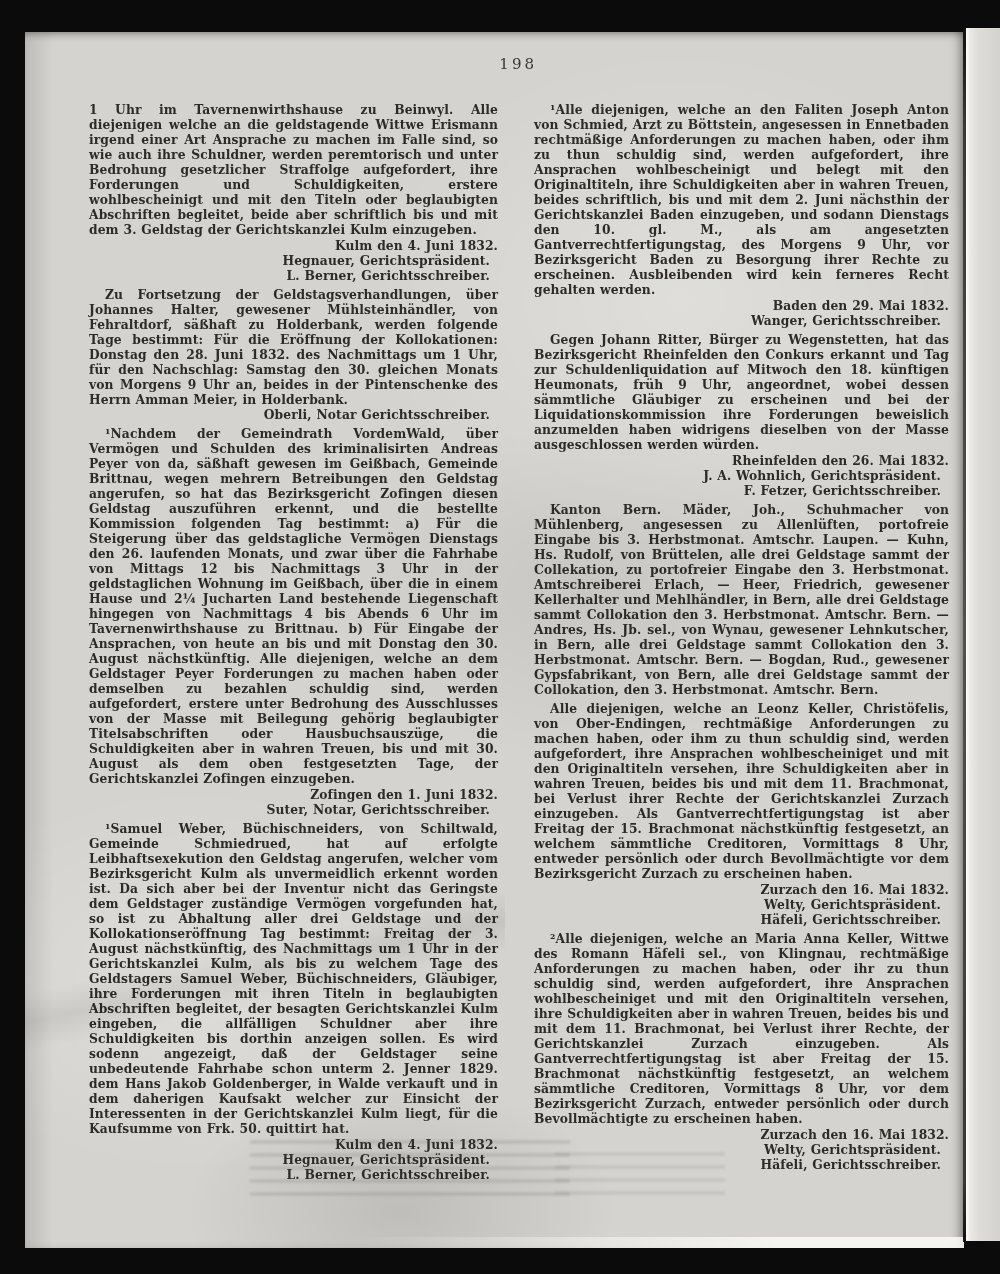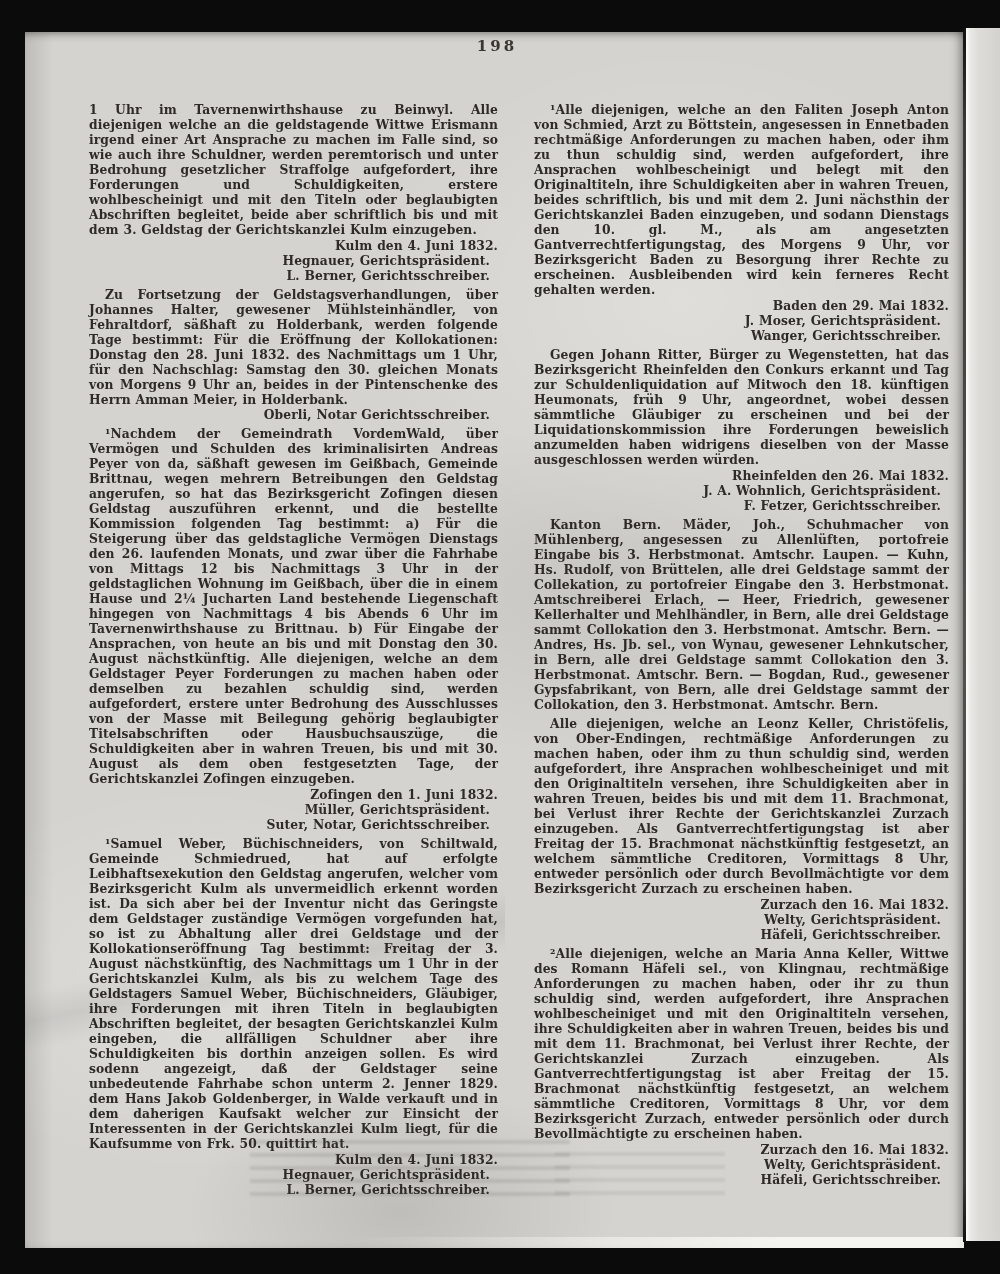--- a/index.html
+++ b/index.html
@@ -17,23 +17,23 @@
       radial-gradient(ellipse 420px 300px at 18% 78%, rgba(255,255,255,0.22), transparent 65%),
       radial-gradient(ellipse 520px 420px at 70% 22%, rgba(255,255,255,0.25), transparent 60%),
       radial-gradient(ellipse 380px 240px at 60% 46%, rgba(0,0,0,0.06), transparent 70%),
       radial-gradient(ellipse 300px 180px at 40% 97%, rgba(0,0,0,0.10), transparent 72%),
       linear-gradient(90deg, #bdbcb8 0px, #d4d3cf 28px, #d4d3cf 100%);
     background-color:#d2d1cd;
     box-shadow: inset -9px 0 12px -7px rgba(0,0,0,0.55), inset 0 8px 10px -7px rgba(0,0,0,0.4);
     color:#2e2b27;
   }
   .page-number {
-    position:absolute; left:432px; top:5px; width:80px;
-    text-align:center;
-    font-size:15px; letter-spacing:3px; font-weight:bold; color:#3a3731;
+    position:absolute; left:432px; top:23px; width:80px;
+    text-align:right;
+    font-size:15px; letter-spacing:3px; font-weight:normal; color:#3a3731;
   }
   .col {
     position:absolute; top:70px;
     font-size:12.3px; line-height:15px; font-weight:bold;
     text-align:justify;
     word-spacing:0.4px; letter-spacing:0.1px;
     color:#2e2b27;
   }
   .col-left  { left:64px;  width:409px; }
   .col-right { left:480px; width:415px;margin-left:29px; }
@@ -80,36 +80,34 @@
       <p class="sig">Hegnauer, Gerichtspräsident.</p>
       <p class="sig">L. Berner, Gerichtsschreiber.</p>
     </div>
     <div class="notice">
       <p class="body indent">Zu Fortsetzung der Geldstagsverhandlungen, über Johannes Halter, gewesener Mühlsteinhändler, von Fehraltdorf, säßhaft zu Holderbank, werden folgende Tage bestimmt: Für die Eröffnung der Kollokationen: Donstag den 28. Juni 1832. des Nachmittags um 1 Uhr, für den Nachschlag: Samstag den 30. gleichen Monats von Morgens 9 Uhr an, beides in der Pintenschenke des Herrn Amman Meier, in Holderbank.</p>
       <p class="sig">Oberli, Notar Gerichtsschreiber.</p>
     </div>
     <div class="notice">
       <p class="body indent">¹Nachdem der Gemeindrath VordemWald, über Vermögen und Schulden des kriminalisirten Andreas Peyer von da, säßhaft gewesen im Geißbach, Gemeinde Brittnau, wegen mehrern Betreibungen den Geldstag angerufen, so hat das Bezirksgericht Zofingen diesen Geldstag auszuführen erkennt, und die bestellte Kommission folgenden Tag bestimmt: a) Für die Steigerung über das geldstagliche Vermögen Dienstags den 26. laufenden Monats, und zwar über die Fahrhabe von Mittags 12 bis Nachmittags 3 Uhr in der geldstaglichen Wohnung im Geißbach, über die in einem Hause und 2¼ Jucharten Land bestehende Liegenschaft hingegen von Nachmittags 4 bis Abends 6 Uhr im Tavernenwirthshause zu Brittnau. b) Für Eingabe der Ansprachen, von heute an bis und mit Donstag den 30. August nächstkünftig. Alle diejenigen, welche an dem Geldstager Peyer Forderungen zu machen haben oder demselben zu bezahlen schuldig sind, werden aufgefordert, erstere unter Bedrohung des Ausschlusses von der Masse mit Beilegung gehörig beglaubigter Titelsabschriften oder Hausbuchsauszüge, die Schuldigkeiten aber in wahren Treuen, bis und mit 30. August als dem oben festgesetzten Tage, der Gerichtskanzlei Zofingen einzugeben.</p>
       <p class="dateline">Zofingen den 1. Juni 1832.</p>
-      <p class="sig">Müller, Gerichtspräsident.</p>
       <p class="sig">Suter, Notar, Gerichtsschreiber.</p>
     </div>
     <div class="notice">
       <p class="body indent">¹Samuel Weber, Büchischneiders, von Schiltwald, Gemeinde Schmiedrued, hat auf erfolgte Leibhaftsexekution den Geldstag angerufen, welcher vom Bezirksgericht Kulm als unvermeidlich erkennt worden ist. Da sich aber bei der Inventur nicht das Geringste dem Geldstager zuständige Vermögen vorgefunden hat, so ist zu Abhaltung aller drei Geldstage und der Kollokationseröffnung Tag bestimmt: Freitag der 3. August nächstkünftig, des Nachmittags um 1 Uhr in der Gerichtskanzlei Kulm, als bis zu welchem Tage des Geldstagers Samuel Weber, Büchischneiders, Gläubiger, ihre Forderungen mit ihren Titeln in beglaubigten Abschriften begleitet, der besagten Gerichtskanzlei Kulm eingeben, die allfälligen Schuldner aber ihre Schuldigkeiten bis dorthin anzeigen sollen. Es wird sodenn angezeigt, daß der Geldstager seine unbedeutende Fahrhabe schon unterm 2. Jenner 1829. dem Hans Jakob Goldenberger, in Walde verkauft und in dem daherigen Kaufsakt welcher zur Einsicht der Interessenten in der Gerichtskanzlei Kulm liegt, für die Kaufsumme von Frk. 50. quittirt hat.</p>
       <p class="dateline">Kulm den 4. Juni 1832.</p>
       <p class="sig">Hegnauer, Gerichtspräsident.</p>
       <p class="sig">L. Berner, Gerichtsschreiber.</p>
     </div>
   </div>
 
   <div class="col col-right">
     <div class="notice">
       <p class="body indent">¹Alle diejenigen, welche an den Faliten Joseph Anton von Schmied, Arzt zu Böttstein, angesessen in Ennetbaden rechtmäßige Anforderungen zu machen haben, oder ihm zu thun schuldig sind, werden aufgefordert, ihre Ansprachen wohlbescheinigt und belegt mit den Originaltiteln, ihre Schuldigkeiten aber in wahren Treuen, beides schriftlich, bis und mit dem 2. Juni nächsthin der Gerichtskanzlei Baden einzugeben, und sodann Dienstags den 10. gl. M., als am angesetzten Gantverrechtfertigungstag, des Morgens 9 Uhr, vor Bezirksgericht Baden zu Besorgung ihrer Rechte zu erscheinen. Ausbleibenden wird kein ferneres Recht gehalten werden.</p>
       <p class="dateline">Baden den 29. Mai 1832.</p>
-      <p class="sig">J. Moser, Gerichtspräsident.</p>
       <p class="sig">Wanger, Gerichtsschreiber.</p>
     </div>
     <div class="notice">
       <p class="body indent">Gegen Johann Ritter, Bürger zu Wegenstetten, hat das Bezirksgericht Rheinfelden den Conkurs erkannt und Tag zur Schuldenliquidation auf Mitwoch den 18. künftigen Heumonats, früh 9 Uhr, angeordnet, wobei dessen sämmtliche Gläubiger zu erscheinen und bei der Liquidationskommission ihre Forderungen beweislich anzumelden haben widrigens dieselben von der Masse ausgeschlossen werden würden.</p>
       <p class="dateline">Rheinfelden den 26. Mai 1832.</p>
       <p class="sig">J. A. Wohnlich, Gerichtspräsident.</p>
       <p class="sig">F. Fetzer, Gerichtsschreiber.</p>
     </div>
     <div class="notice">
       <p class="body indent">Kanton Bern. Mäder, Joh., Schuhmacher von Mühlenberg, angesessen zu Allenlüften, portofreie Eingabe bis 3. Herbstmonat. Amtschr. Laupen. — Kuhn, Hs. Rudolf, von Brüttelen, alle drei Geldstage sammt der Collekation, zu portofreier Eingabe den 3. Herbstmonat. Amtschreiberei Erlach, — Heer, Friedrich, gewesener Kellerhalter und Mehlhändler, in Bern, alle drei Geldstage sammt Collokation den 3. Herbstmonat. Amtschr. Bern. — Andres, Hs. Jb. sel., von Wynau, gewesener Lehnkutscher, in Bern, alle drei Geldstage sammt Collokation den 3. Herbstmonat. Amtschr. Bern. — Bogdan, Rud., gewesener Gypsfabrikant, von Bern, alle drei Geldstage sammt der Collokation, den 3. Herbstmonat. Amtschr. Bern.</p>

